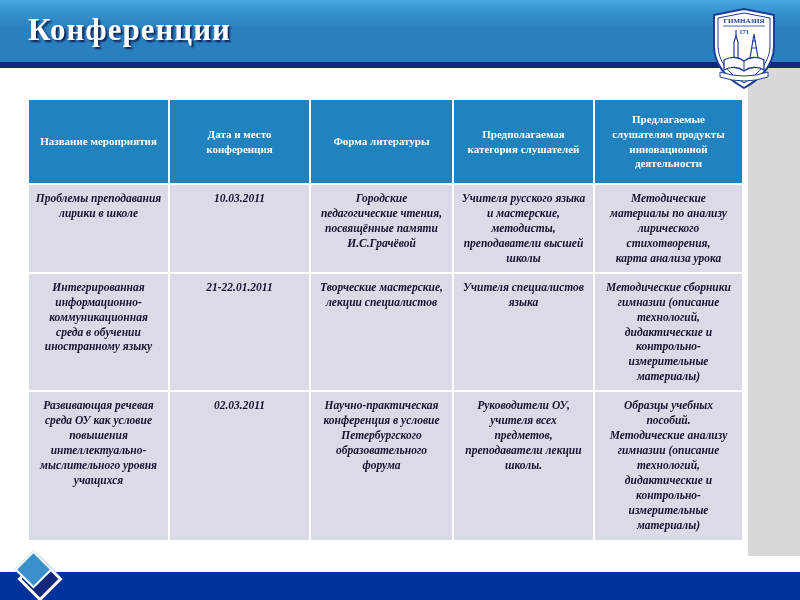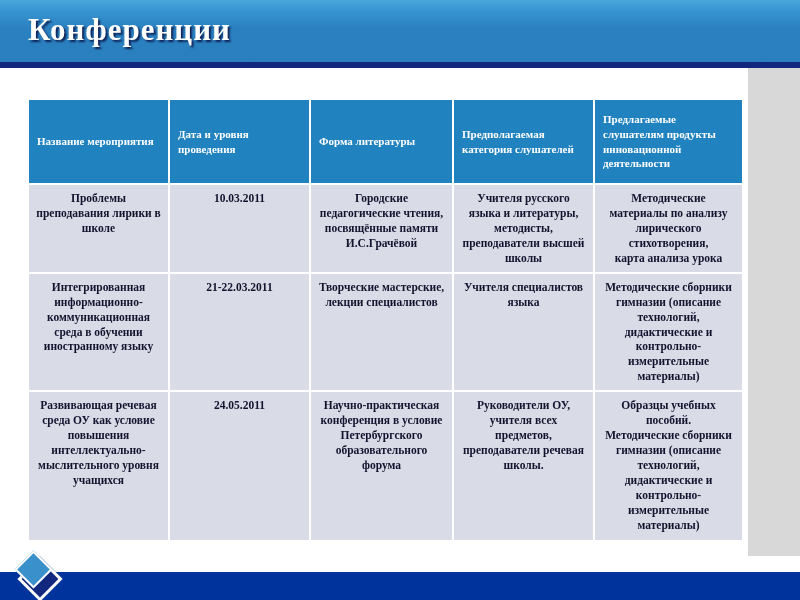--- a/index.html
+++ b/index.html
@@ -16,23 +16,23 @@
   
   .right-band{position:absolute;right:0;top:68px;width:52px;height:488px;background:#d8d8d8;}
 
   
   .logo{position:absolute;left:711px;top:8px;width:66px;height:82px;z-index:5;}
 
   
   table.conf{position:absolute;left:27px;top:98px;width:717px;table-layout:fixed;
     border-collapse:separate;border-spacing:2px;}
   table.conf th{background:#2082be;color:#ffffff;font-size:11px;font-weight:bold;
-    text-align:left;vertical-align:middle;padding:4px 8px;line-height:1.35;}
+    text-align:center;vertical-align:middle;padding:4px 8px;line-height:1.35;}
   table.conf td{background:#d9dbe7;color:#15122e;font-size:11.5px;font-weight:bold;
-    text-align:center;vertical-align:top;padding:6px 6px;line-height:1.3;white-space:pre-line;}
+    text-align:center;vertical-align:top;padding:6px 6px;line-height:1.3;white-space:pre-line;font-style:italic;}
   tr.hdr{height:83px;}
   tr.r1{height:73px;}
   tr.r2{height:108px;margin-top:36px;}
   tr.r3{height:148px;}
 
   
   .bottom-bar{position:absolute;left:0;top:572px;width:800px;height:28px;background:#00339b;}
   .diamond-back{position:absolute;left:24px;top:563px;width:26px;height:26px;background:#12277e;
     border:3px solid #ffffff;transform:rotate(45deg);z-index:2;}
   .diamond-front{position:absolute;left:20px;top:556px;width:23px;height:23px;background:#3a90ca;
@@ -42,59 +42,78 @@
 <body>
 
 <div class="slide">
 
   <div class="title-bar">
     <h1 class="slide-title">Конференции</h1>
   </div>
   <div class="navy-rule"></div>
   <div class="right-band"></div>
 
+  <div class="logo">
+    <svg width="66" height="82" viewBox="0 0 66 82">
+      <path d="M33 1 L63 7 L63 38 C63 57 51 70 33 80 C15 70 3 57 3 38 L3 7 Z" fill="#ffffff" stroke="#1e3c96" stroke-width="2"></path>
+      <path d="M33 5 L59 10 L59 37 C59 53 49 65 33 75 C17 65 7 53 7 37 L7 10 Z" fill="none" stroke="#1e3c96" stroke-width="1"></path>
+      <text x="33" y="15" text-anchor="middle" font-size="7" font-weight="bold" fill="#1e3c96">ГИМНАЗИЯ</text>
+      <line x1="12" y1="18" x2="54" y2="18" stroke="#1e3c96" stroke-width="0.8"></line>
+      <text x="33" y="26" text-anchor="middle" font-size="6.5" font-weight="bold" fill="#1e3c96">171</text>
+      <g stroke="#1e3c96" fill="none" stroke-width="1.2">
+        <path d="M23 50 L23 34 L25 28 L27 34 L27 50"></path>
+        <path d="M25 28 L25 22"></path>
+        <path d="M43 26 L39 50 M43 26 L47 50 M40 40 L46 40 M41 33 L45 33"></path>
+      </g>
+      <g>
+        <path d="M13 52 C20 48 28 49 33 53 C38 49 46 48 53 52 L53 62 C46 58 38 59 33 63 C28 59 20 58 13 62 Z" fill="#ffffff" stroke="#1e3c96" stroke-width="1.3"></path>
+        <line x1="33" y1="53" x2="33" y2="63" stroke="#1e3c96" stroke-width="1"></line>
+      </g>
+      <path d="M9 64 Q33 72 57 64 L57 69 Q33 77 9 69 Z" fill="#ffffff" stroke="#1e3c96" stroke-width="1"></path>
+    </svg>
+  </div>
 
   <table class="conf">
     <colgroup>
       <col style="width:139px">
         <col style="width:139px">
         <col style="width:141px">
       <col style="width:139px">
         <col style="width:147px">
     </colgroup>
     <tbody>
         <tr class="hdr">
       <th>Название мероприятия</th>
-      <th>Дата и уровня проведения</th>
+      <th>Дата и место конференция</th>
       <th>Форма литературы</th>
       <th>Предполагаемая категория слушателей</th>
       <th>Предлагаемые слушателям продукты инновационной деятельности</th>
     </tr>
     <tr class="r1">
       <td>Проблемы преподавания лирики в школе</td>
       <td>10.03.2011</td>
       <td>Городские педагогические чтения, посвящённые памяти И.С.Грачёвой</td>
-      <td>Учителя русского языка и литературы, методисты, преподаватели высшей школы</td>
+      <td>Учителя русского языка и мастерские, методисты, преподаватели высшей школы</td>
       <td>Методические материалы по анализу лирического стихотворения,
 карта анализа урока</td>
     </tr>
     <tr class="r2">
       <td>Интегрированная информационно-коммуникационная среда в обучении иностранному языку</td>
-      <td>21-22.03.2011</td>
+      <td>21-22.01.2011</td>
       <td>Творческие мастерские, лекции специалистов</td>
       <td>Учителя специалистов языка</td>
       <td>Методические сборники гимназии (описание технологий, дидактические и контрольно-измерительные материалы)</td>
     </tr>
     <tr class="r3">
       <td>Развивающая речевая среда ОУ как условие повышения интеллектуально-мыслительного уровня учащихся</td>
-      <td>24.05.2011</td>
+      <td>02.03.2011</td>
       <td>Научно-практическая конференция в условие Петербургского образовательного форума</td>
-      <td>Руководители ОУ, учителя всех предметов, преподаватели речевая школы.</td>
+      <td>Руководители ОУ, учителя всех предметов, преподаватели лекции школы.</td>
       <td>Образцы учебных пособий.
-Методические сборники гимназии (описание технологий, дидактические и контрольно-измерительные материалы)</td>
+Методические анализу гимназии (описание технологий, дидактические и контрольно-измерительные материалы)</td>
     </tr>
   </tbody>
     </table>
 
   <div class="bottom-bar"></div>
   <div class="diamond-back"></div>
   <div class="diamond-front"></div>
 
 </div>
 

